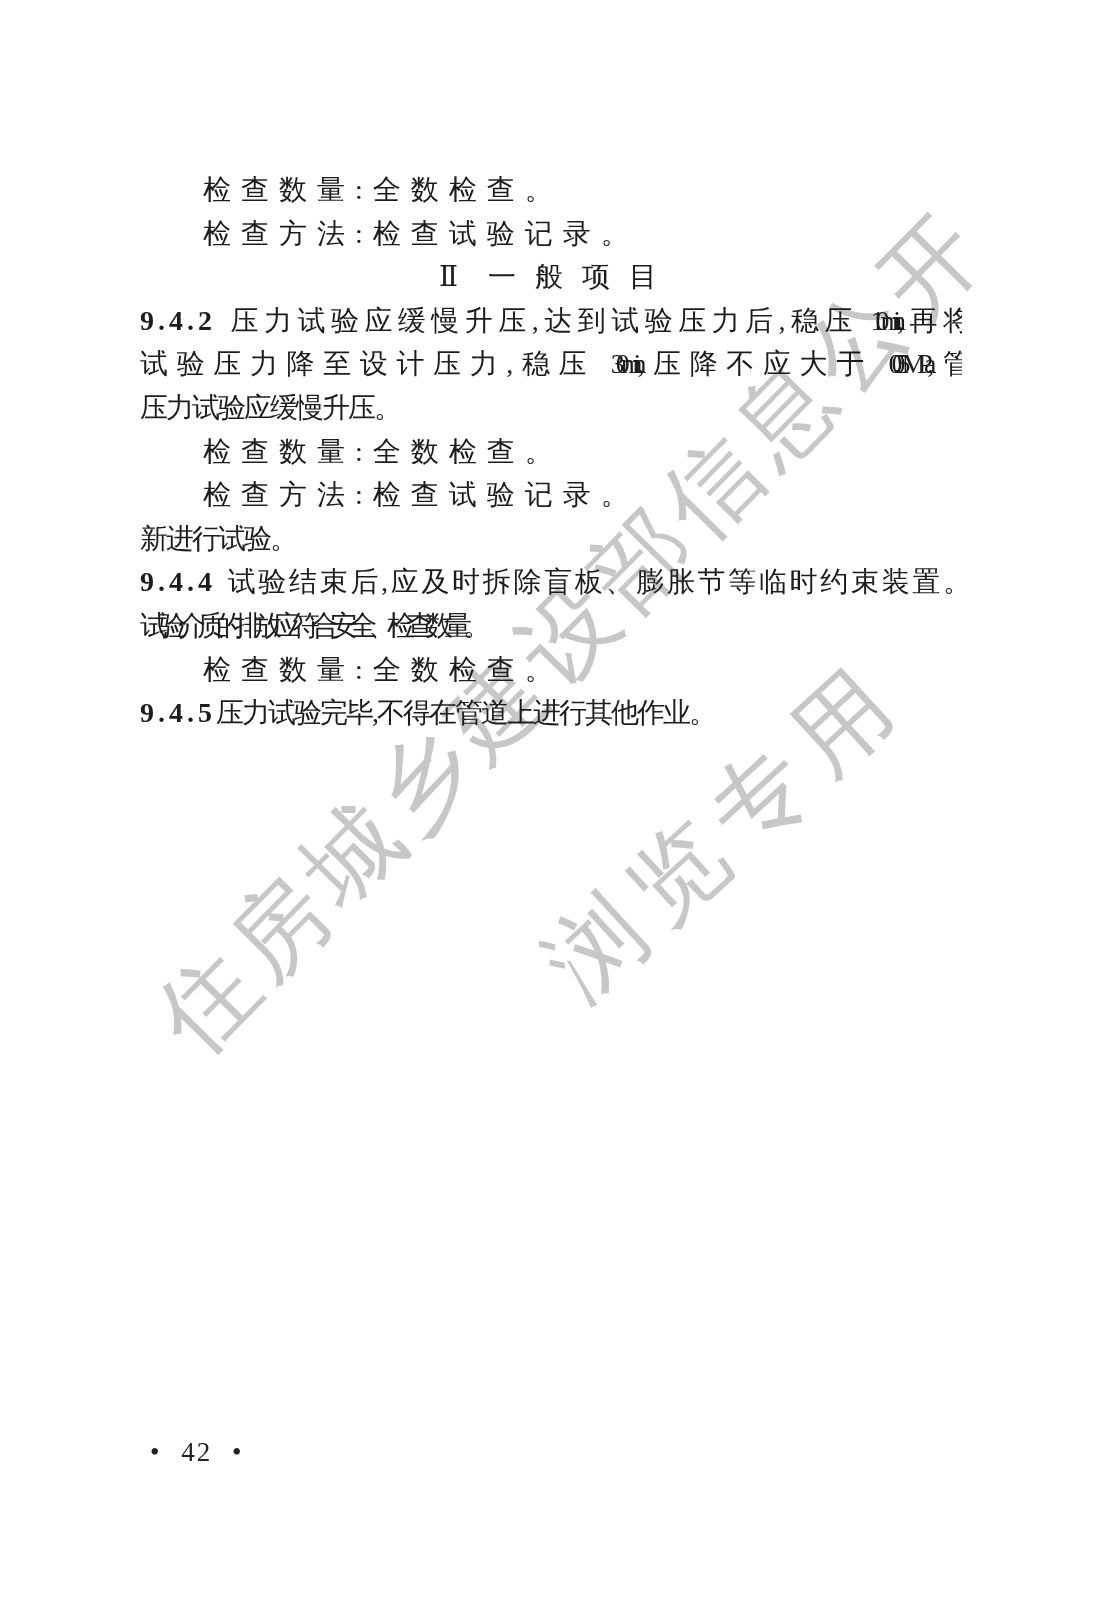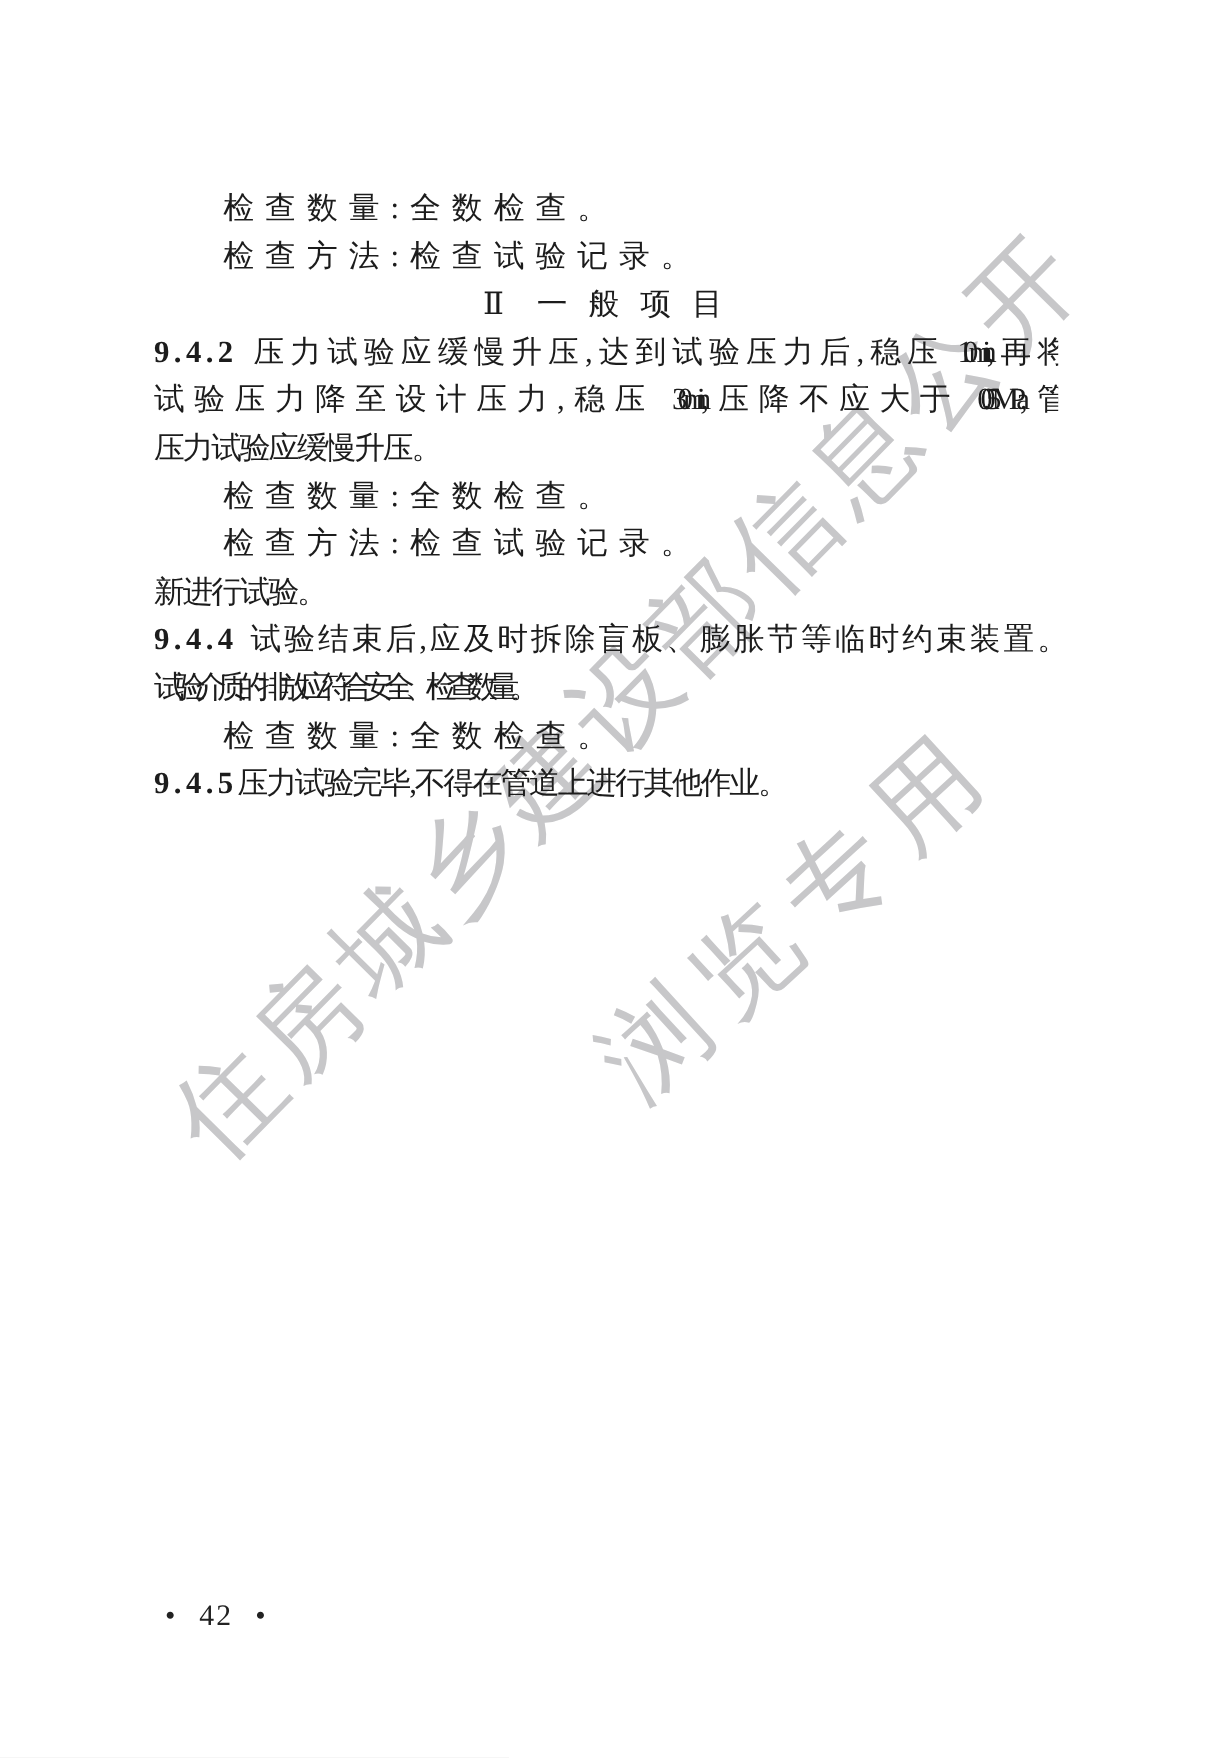--- a/index.html
+++ b/index.html
@@ -93,21 +93,20 @@
   
   .page-number {
     position: absolute;
     left: 150px;
     top: 1437px;
     z-index: 2;
     font-size: 27px;
     letter-spacing: 2px;
     word-spacing: 11px;
     color: #222222;
-    margin-top: 16px;
   }
 </style>
 </head>
 <body>
 
 <div class="page">
 
   <div class="watermark wm-main">住房城乡建设部信息公开</div>
 
   <div class="watermark wm-sub">浏览专用</div>

